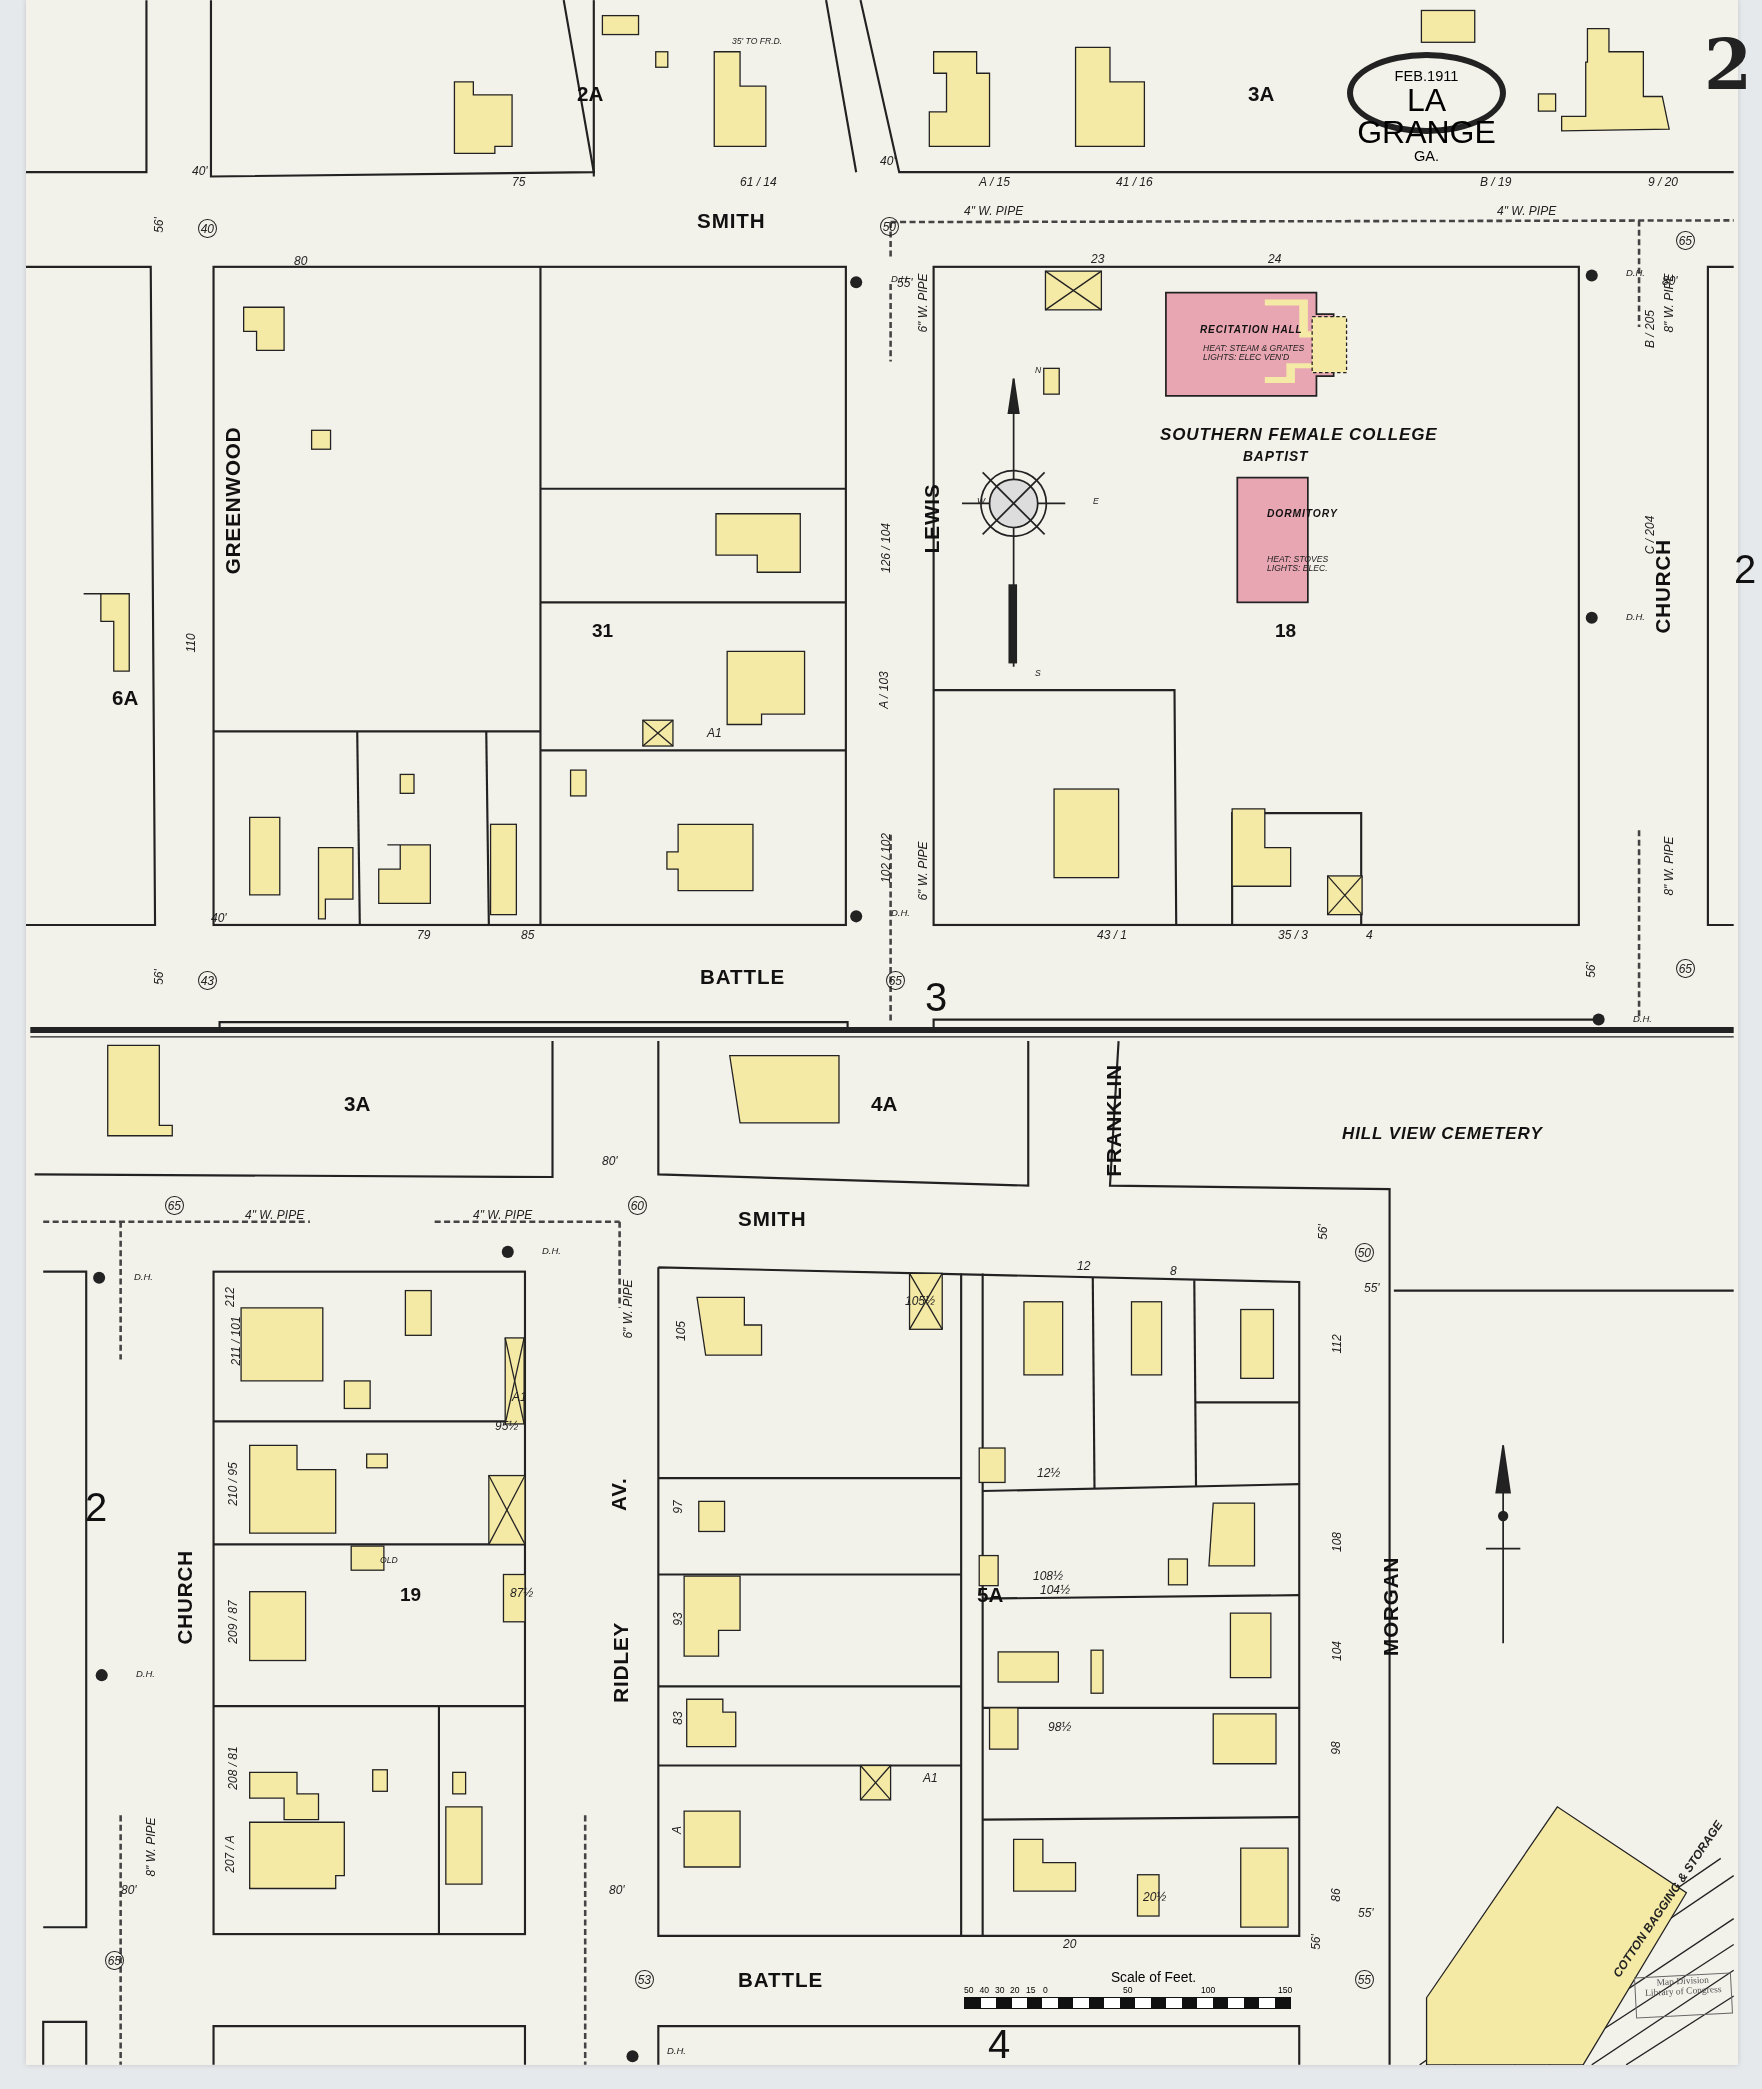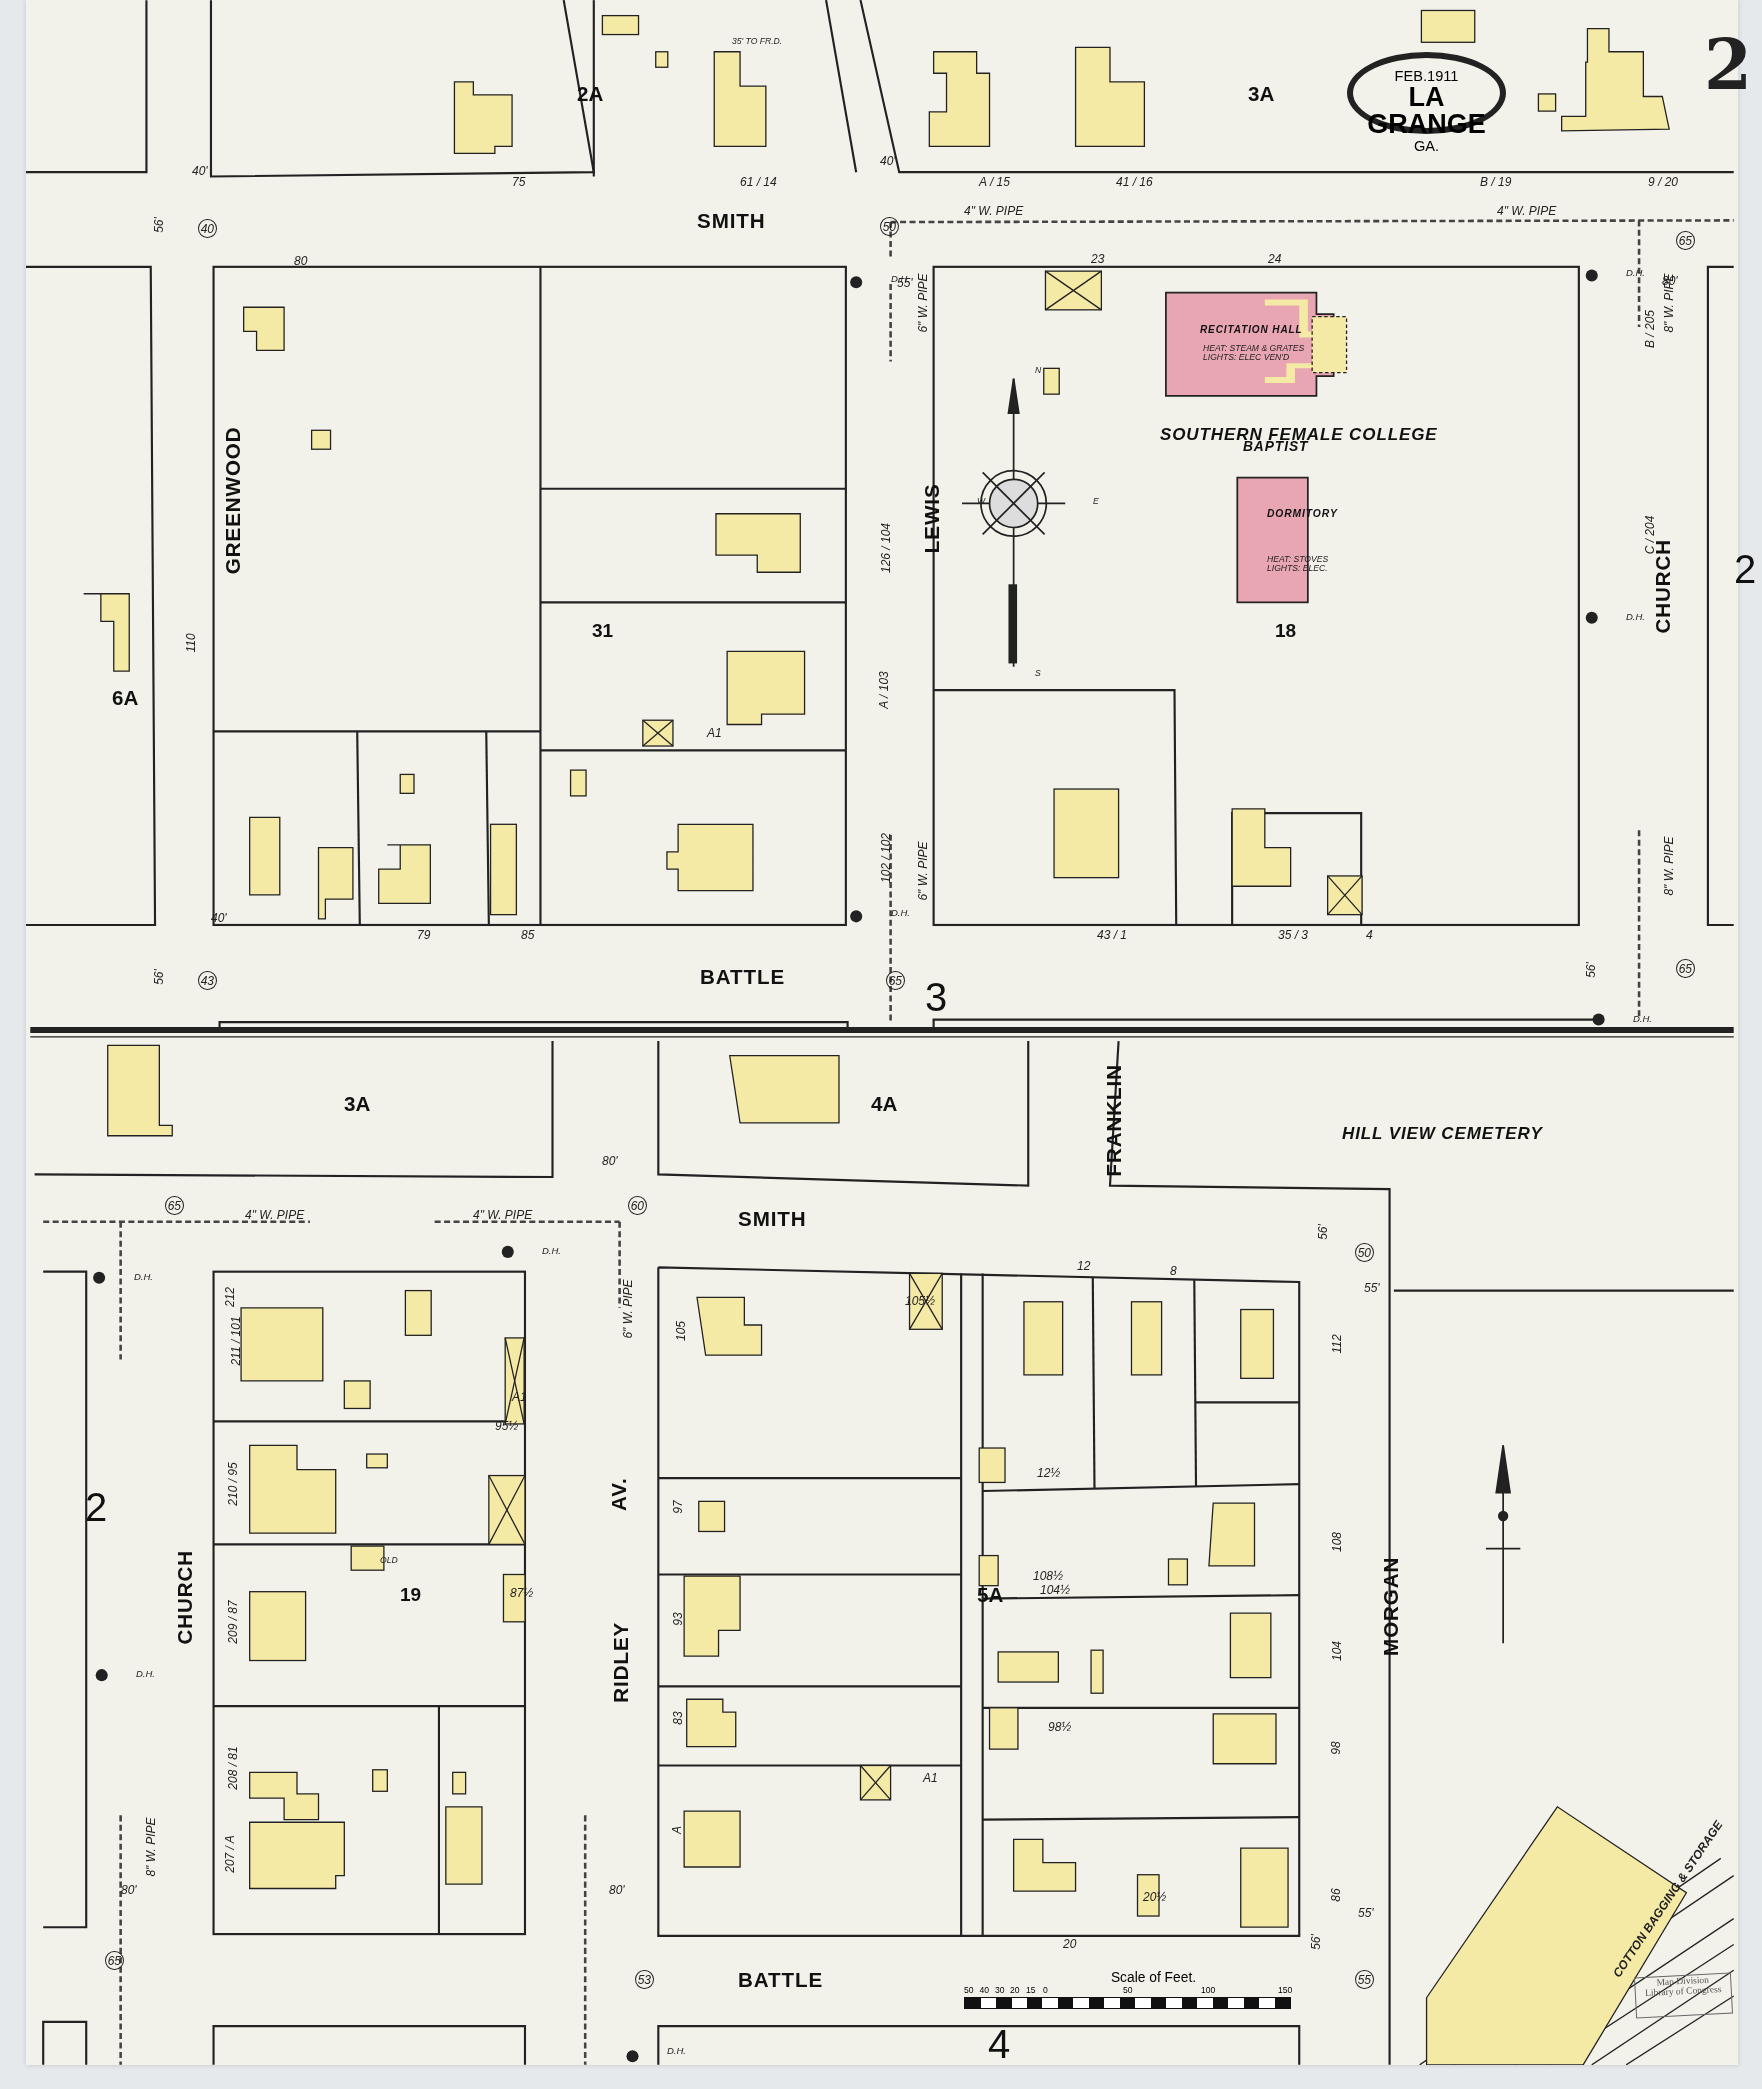--- a/index.html
+++ b/index.html
@@ -9,21 +9,21 @@
   .lbl{position:absolute;color:#111;white-space:nowrap;line-height:1;}
   .street{font-weight:bold;font-size:20.6px;letter-spacing:0.9px;}
   .vert{transform:rotate(-90deg);transform-origin:center center;}
   .sheetref{font-weight:bold;font-size:20.6px;}
   .small{font-family:"Liberation Sans",sans-serif;font-style:italic;font-size:12px;color:#222;}
   .block{font-weight:bold;font-size:19px;}
   .big{font-size:40px;}
   .inst{font-style:italic;font-weight:bold;font-size:17px;letter-spacing:0.9px;}
   .cartouche{position:absolute;left:1321px;top:52px;width:159px;height:82px;border:6px solid #222;border-radius:50%;box-sizing:border-box;text-align:center;}
   .cartouche .d{font-size:14.6px;margin-top:10.3px;display:block;text-align:center;}
-  .cartouche .t{font-size:27px;font-weight:bold;display:block;line-height:1;}
+  .cartouche .t{font-size:32px;font-weight:normal;display:block;line-height:1;}
   .cartouche .s{font-size:14.6px;display:block;}
   .pagenum{position:absolute;left:1678px;top:30px;font-family:"DejaVu Serif",serif;font-size:69px;font-weight:bold;color:#222;line-height:1;}
   .scale{position:absolute;left:938px;top:1970px;width:327px;}
   .scale .ttl{font-size:13.8px;text-align:center;margin-left:52px;}
   .scale .ticks{position:relative;height:12px;font-size:8.6px;}
   .scale .ticks span{position:absolute;top:0;}
   .scale .bar{height:10.3px;border:0.9px solid #111;background:repeating-linear-gradient(90deg,#111 0 15.5px,#fff 15.5px 31px);}
   .stamp{position:absolute;left:1609px;top:1975px;width:95px;height:39px;border:1.7px solid #666;color:#555;font-family:"Liberation Serif",serif;font-size:9.5px;text-align:center;transform:rotate(-3deg);}
 </style>
 </head>
@@ -279,21 +279,21 @@
 <div class="lbl sheetref" style="left:845px;top:1094px">4A</div>
 <div class="lbl big" style="left:59px;top:1487px">2</div>
 <div class="lbl sheetref" style="left:951px;top:1585px">5A</div>
 <div class="lbl big" style="left:962px;top:2024px">4</div>
 
 <div class="lbl block" style="left:566px;top:621px">31</div>
 <div class="lbl block" style="left:1249px;top:621px">18</div>
 <div class="lbl block" style="left:374px;top:1585px">19</div>
 
 <div class="lbl inst" style="left:1134px;top:426px">SOUTHERN FEMALE COLLEGE</div>
-<div class="lbl inst" style="left:1217px;top:440px;font-size:13.8px">BAPTIST</div>
+<div class="lbl inst" style="left:1217px;top:450px;font-size:13.8px">BAPTIST</div>
 <div class="lbl inst" style="left:1174px;top:325px;font-size:10px">RECITATION HALL</div>
 <div class="lbl small" style="left:1177px;top:344px;width:129px;white-space:normal;font-size:8.6px">HEAT: STEAM &amp; GRATES  LIGHTS: ELEC  VEN'D</div>
 <div class="lbl inst" style="left:1241px;top:509px;font-size:10.3px">DORMITORY</div>
 <div class="lbl small" style="left:1241px;top:555px;width:67px;white-space:normal;font-size:8.6px">HEAT: STOVES  LIGHTS: ELEC.</div>
 <div class="lbl inst" style="left:1316px;top:1125px">HILL VIEW CEMETERY</div>
 <div class="lbl small" style="left:1549px;top:1893px;transform:rotate(-56deg);font-weight:bold">COTTON BAGGING &amp; STORAGE</div>
 
 <div class="lbl small" style="left:938px;top:205px">4" W. PIPE</div>
 <div class="lbl small" style="left:1471px;top:205px">4" W. PIPE</div>
 <div class="lbl small vert" style="left:867px;top:297px">6" W. PIPE</div>

